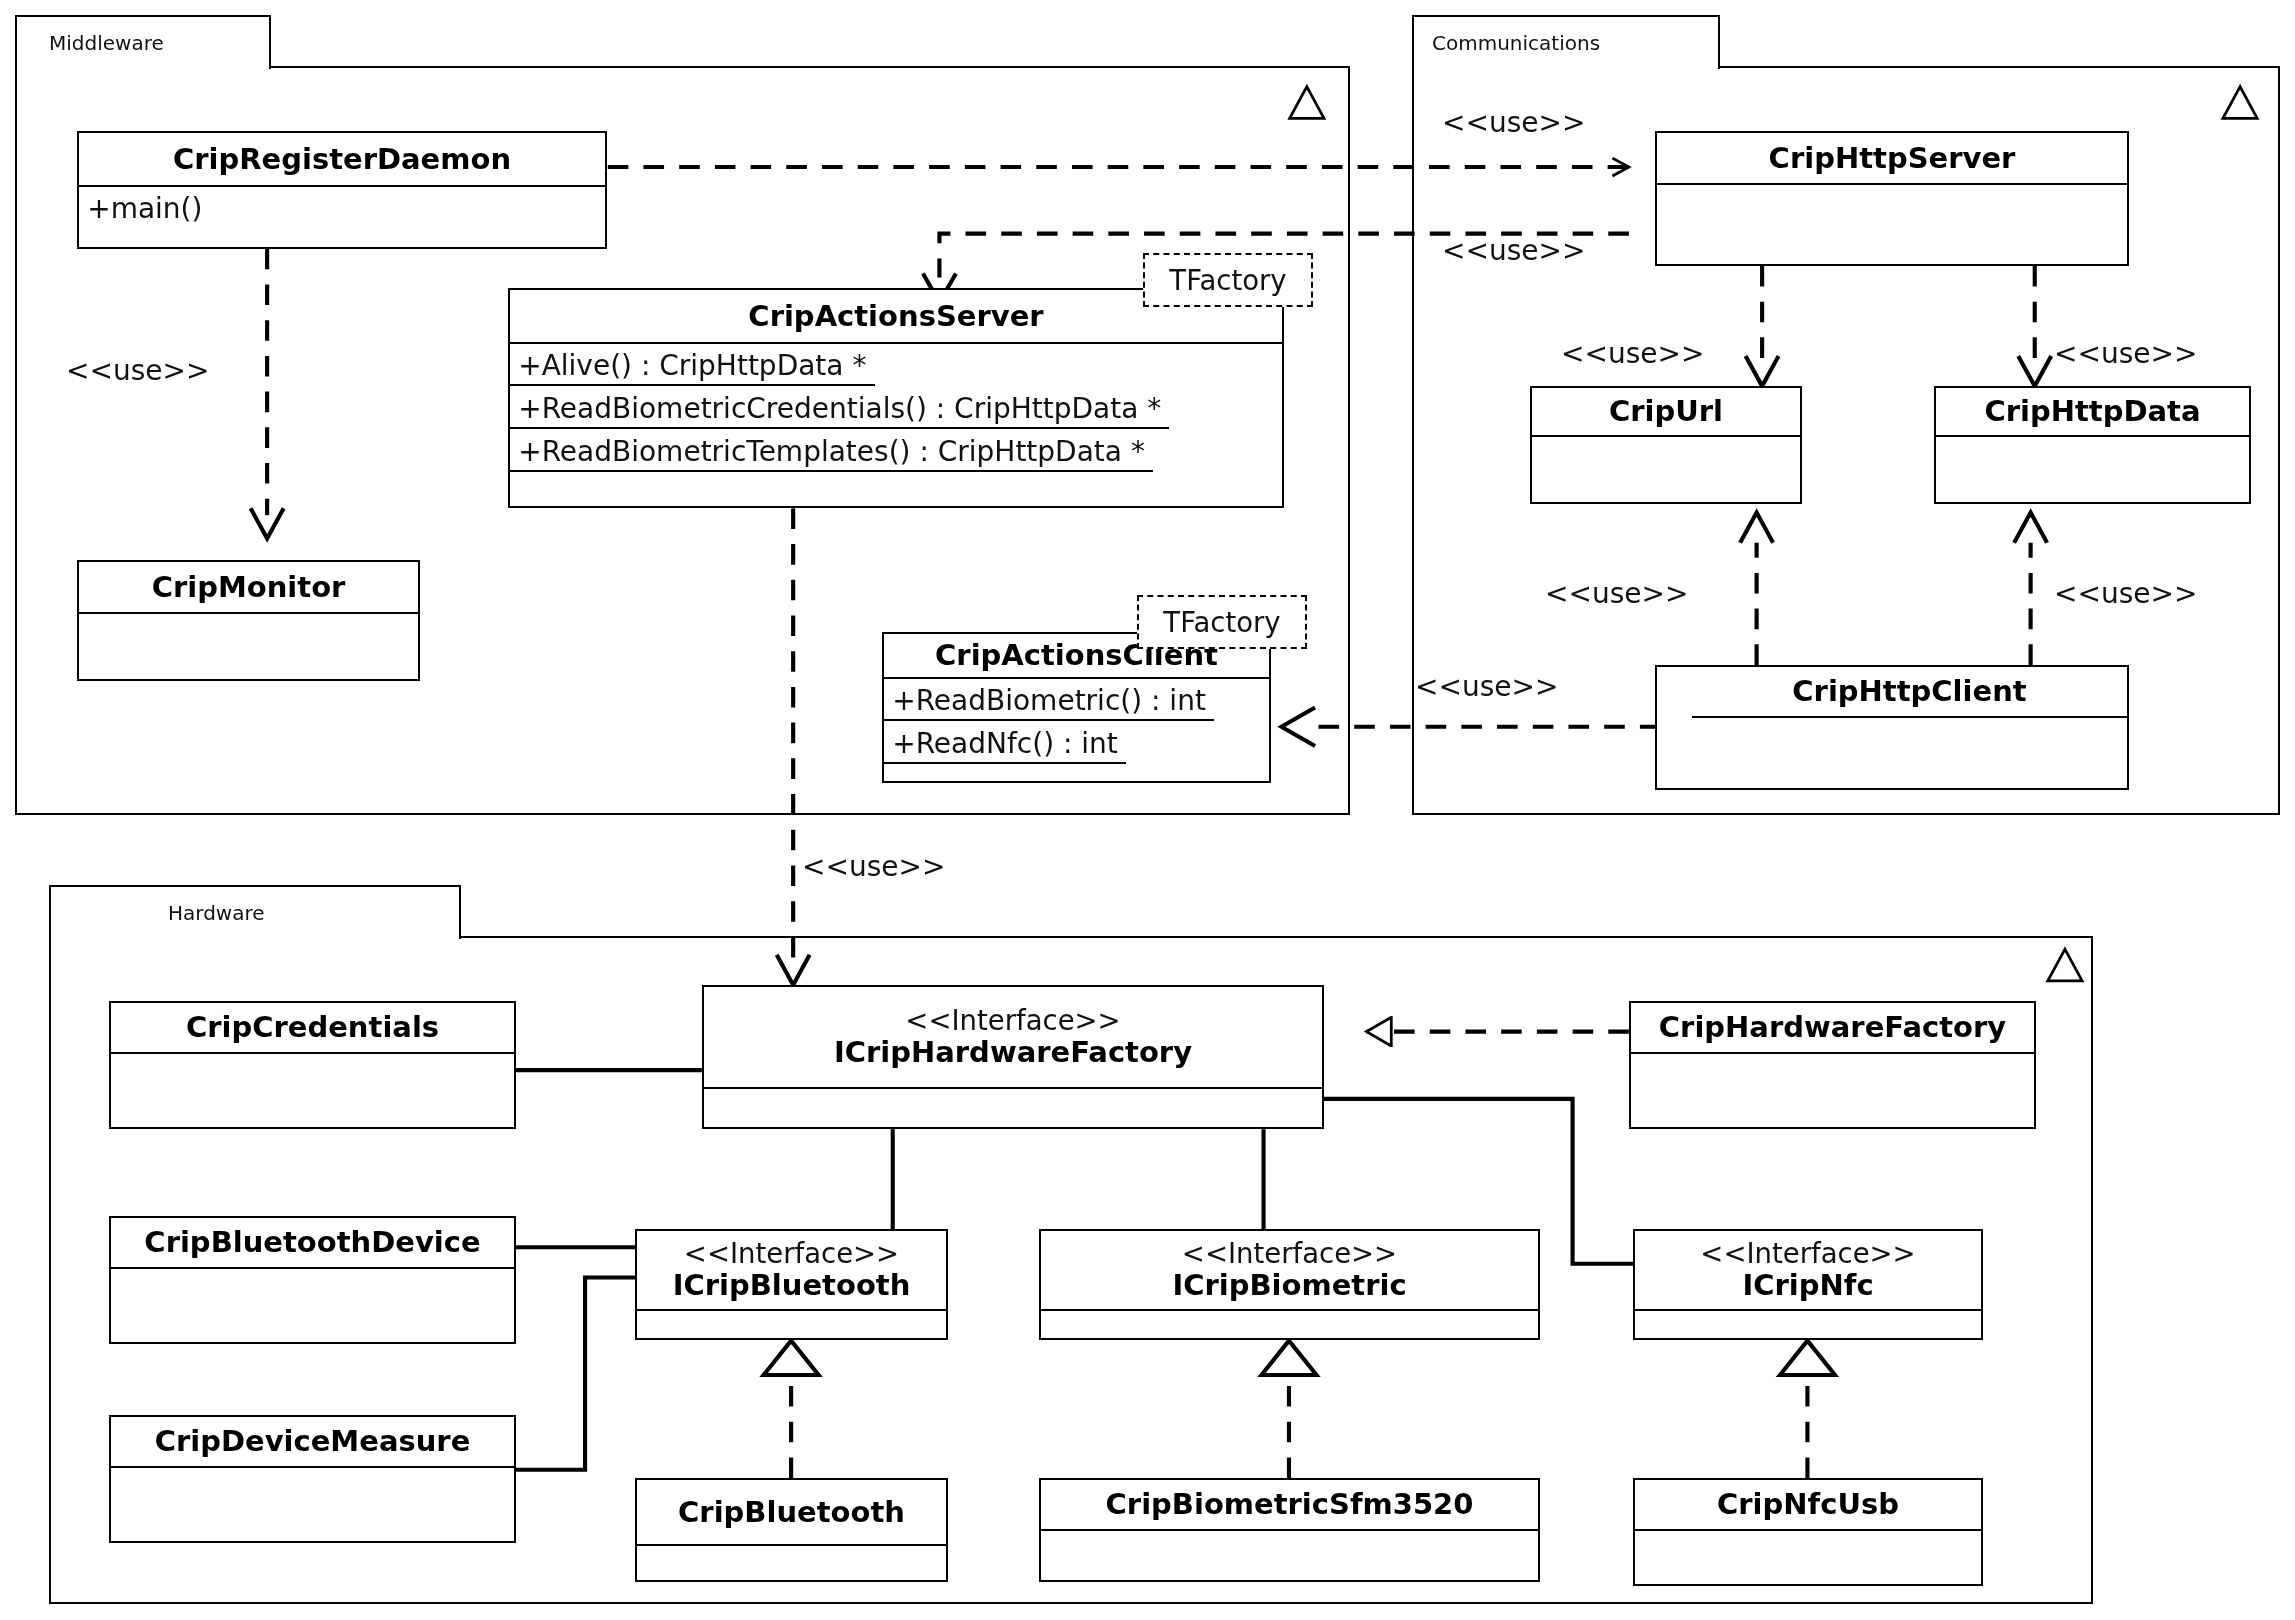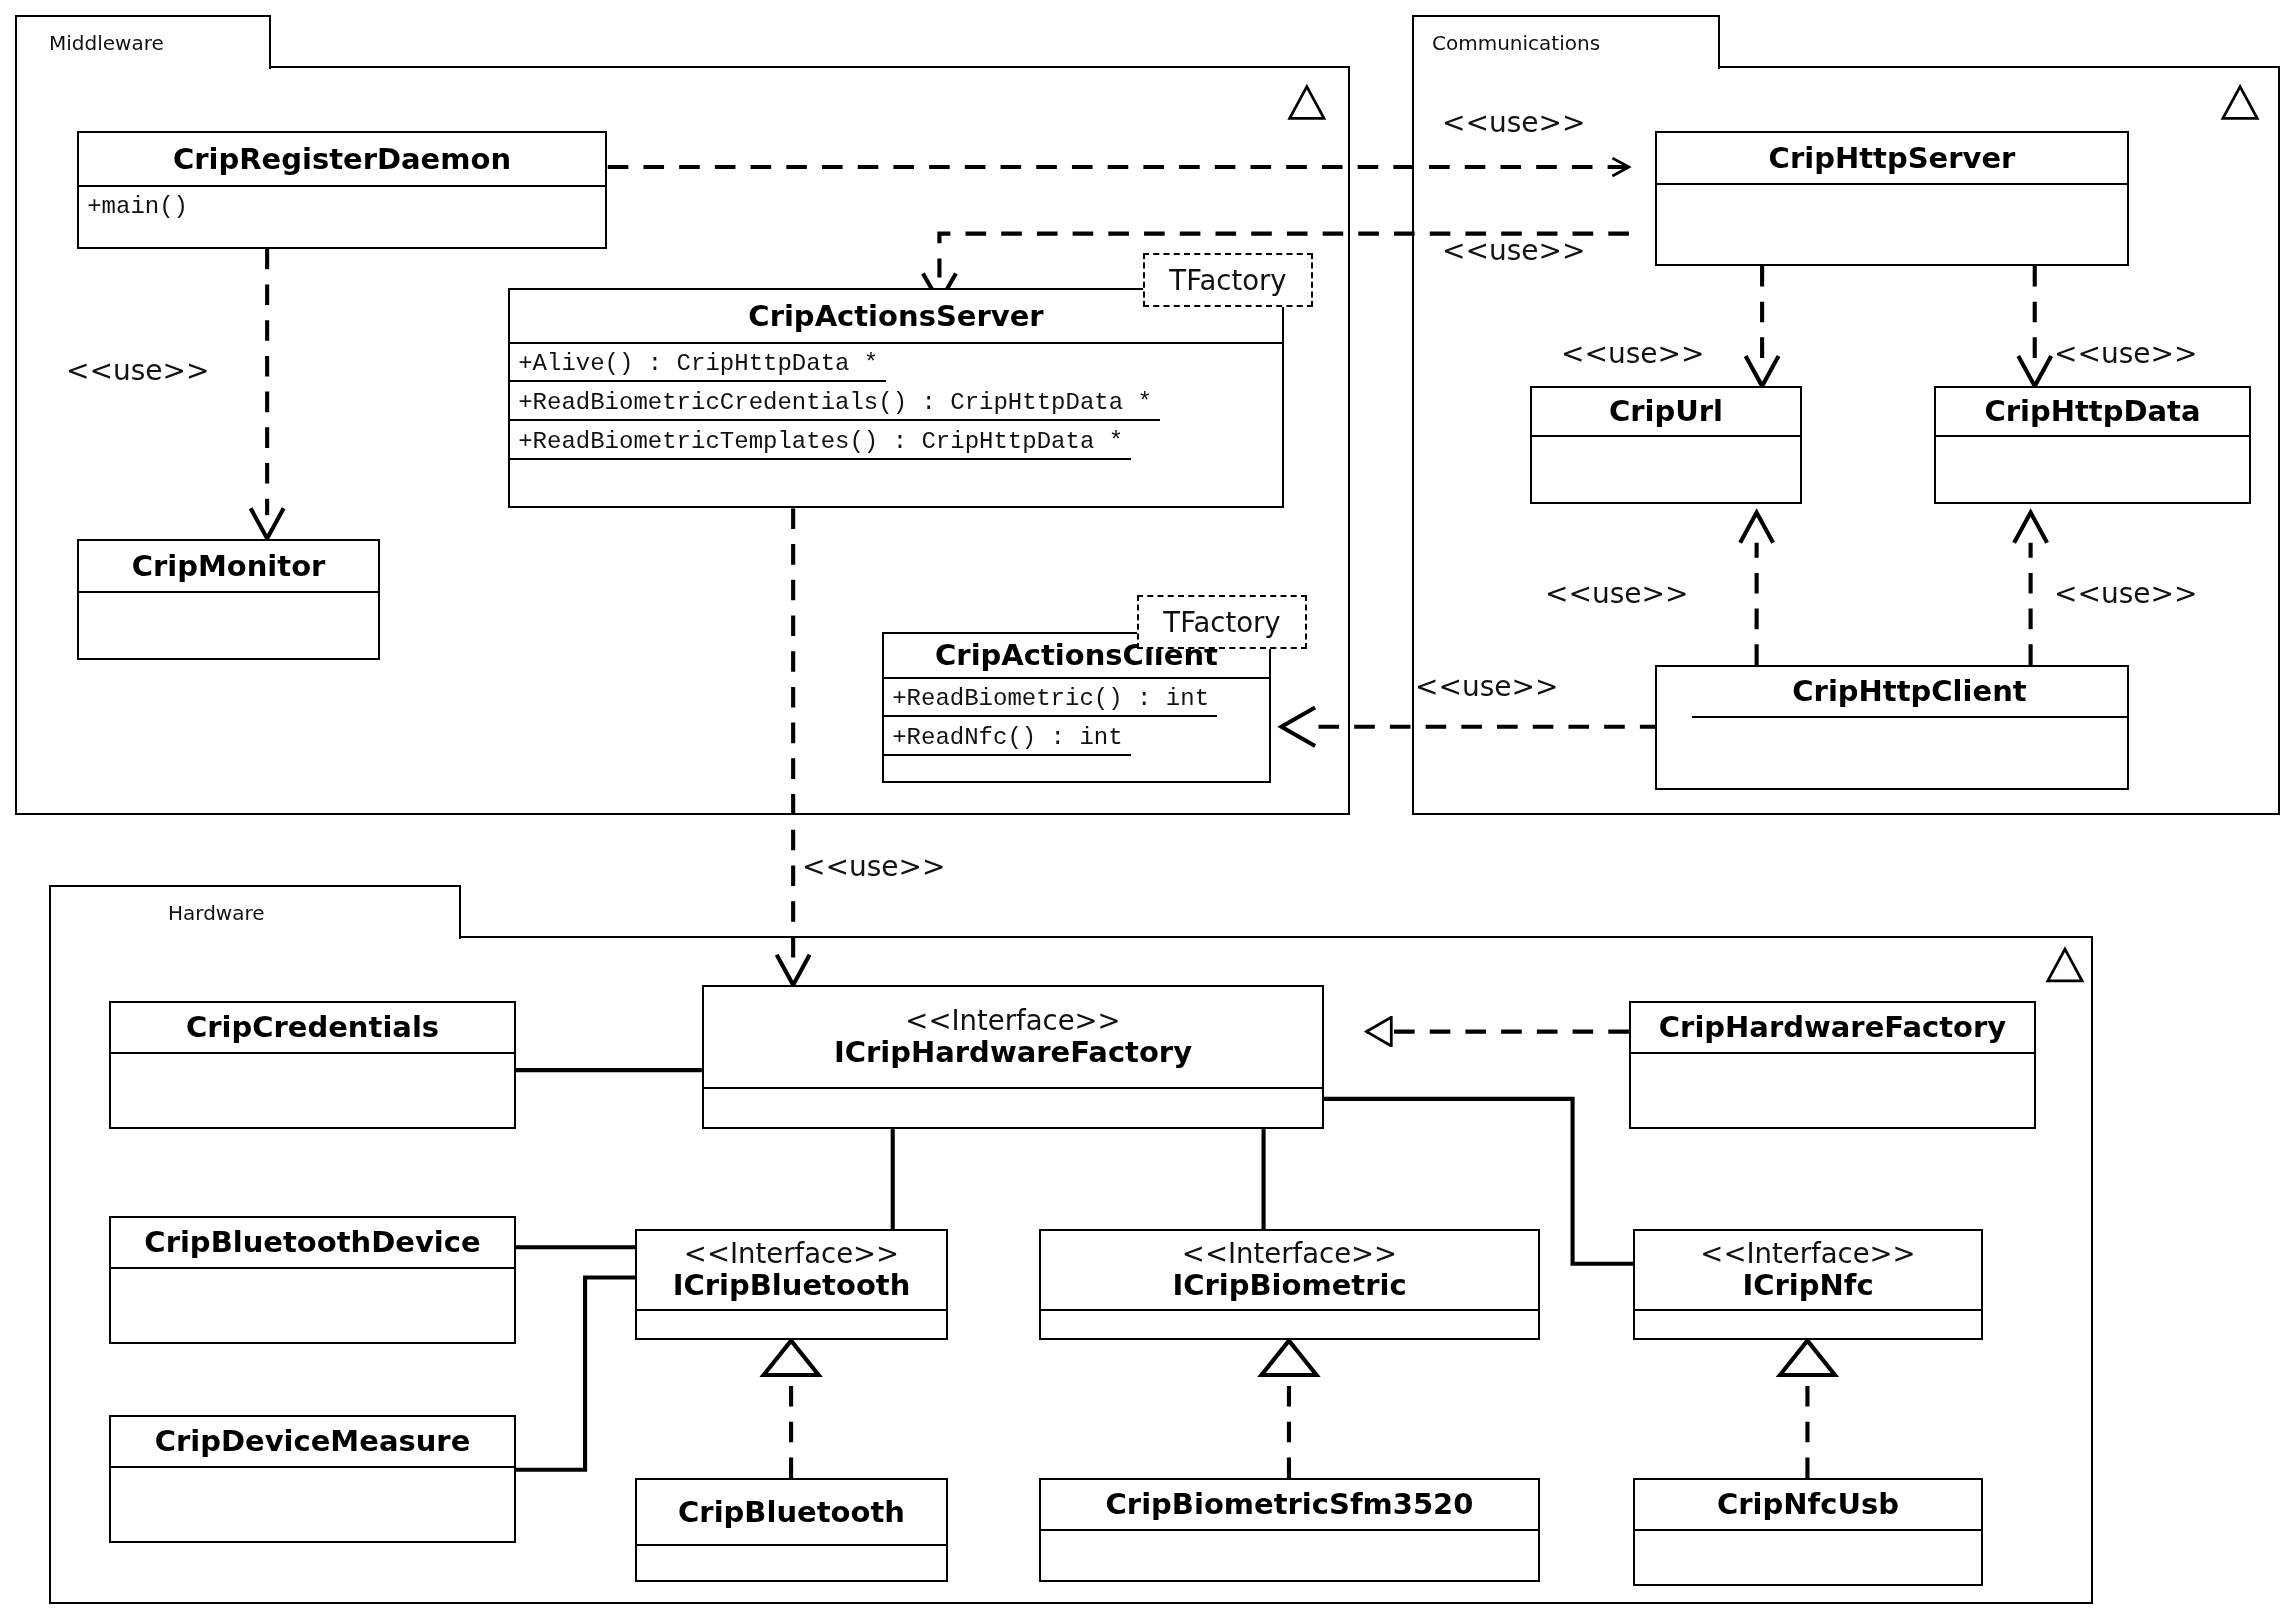--- a/index.html
+++ b/index.html
@@ -16,22 +16,22 @@
 
   
   .cls{position:absolute;box-sizing:border-box;border:2.7px solid #000;background:#fff;
        display:flex;flex-direction:column;z-index:5;}
   .cls .hdr{box-sizing:border-box;border-bottom:2.7px solid #000;
             display:flex;flex-direction:column;align-items:center;justify-content:center;
             padding:2.7px 6.9px;text-align:center;}
   .cls .hdr .stereo{font-size:27.5px;font-weight:400;color:#111;line-height:1.12;white-space:nowrap;}
   .cls .hdr .nm{font-size:29px;font-weight:bold;color:#000;line-height:1.12;white-space:nowrap;}
   .cls .body{flex:1;box-sizing:border-box;padding:1.4px 0 0 0;}
-  .cls .mth{font-size:24px;color:#111;line-height:1.0;white-space:nowrap;padding:6.2px 8.2px 4.1px 8.2px;
-            display:inline-block;border-bottom:2.7px solid #000;margin:0 0 2.7px 0;font-family:Liberation Mono, monospace;}
+  .cls .mth{font-size:28px;color:#111;line-height:1.0;white-space:nowrap;padding:6.2px 8.2px 4.1px 8.2px;
+            display:inline-block;border-bottom:2.7px solid #000;margin:0 0 2.7px 0;}
   .mthrow{display:block;}
 
   
   .tfact{position:absolute;box-sizing:border-box;border:2.7px dashed #000;background:#fff;
          display:flex;align-items:center;justify-content:center;z-index:7;}
   .tfact span{font-size:27.5px;color:#111;white-space:nowrap;}
 
   
   .lbl{position:absolute;font-size:28px;color:#111;white-space:nowrap;z-index:6;background:transparent;}
 </style>
@@ -139,21 +139,21 @@
 
   <div class="cls" style="left:77px;top:131px;width:530px;height:118px;">
     <div class="hdr" style="height:54px;">
       <div class="nm">CripRegisterDaemon</div>
     </div>
     <div class="body">
       <div class="mthrow"><span class="mth" style="border-bottom:none;">+main()</span></div>
     </div>
   </div>
 
-  <div class="cls" style="left:77px;top:539px;width:303px;height:121px;">
+  <div class="cls" style="left:77px;top:560px;width:343px;height:121px;">
     <div class="hdr" style="height:52px;">
       <div class="nm">CripMonitor</div>
     </div>
     <div class="body"></div>
   </div>
 
   <div class="cls" style="left:508px;top:288px;width:776px;height:220px;">
     <div class="hdr" style="height:54px;">
       <div class="nm">CripActionsServer</div>
     </div>

